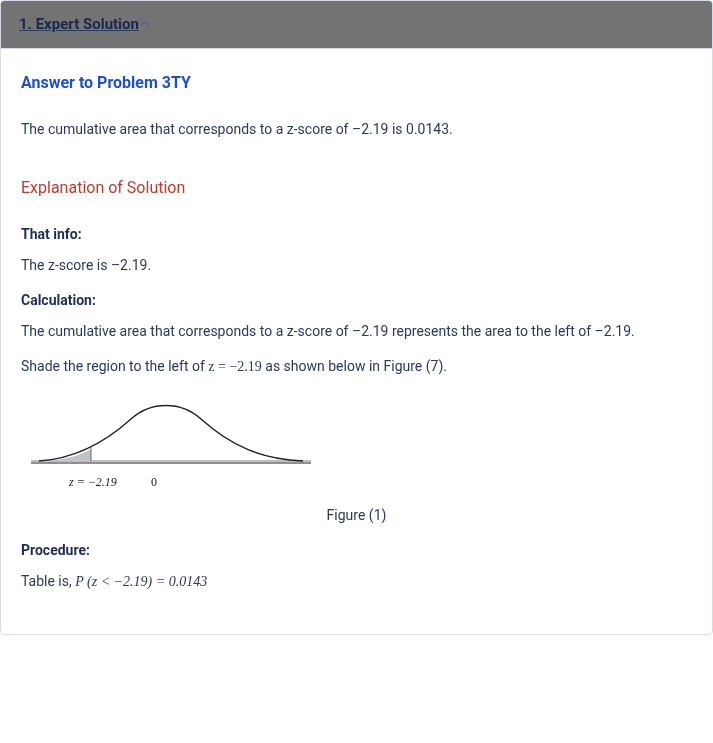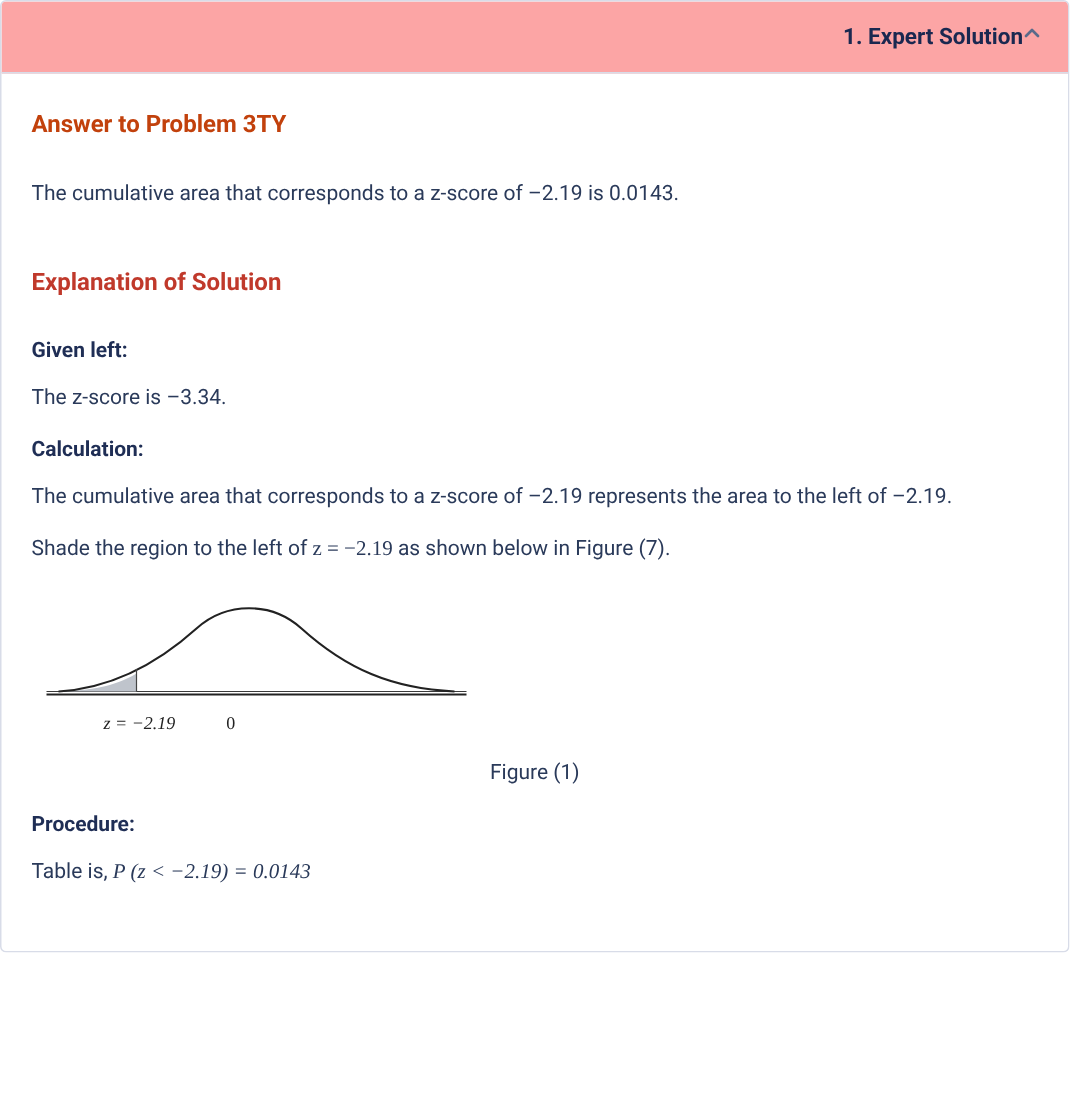--- a/index.html
+++ b/index.html
@@ -10,52 +10,53 @@
     color: #2a3a5a;
     font-size: 14px;
     line-height: 1.5;
   }
   .card {
     border: 1px solid #d8dce8;
     border-radius: 4px;
     overflow: hidden;
   }
   .header {
-    background: #fca5a5;
+    background: #737373;
     padding: 12px 18px;
     border-bottom: 1px solid #d8dce8;
     display: flex;
-    justify-content: flex-end;
+    justify-content: flex-start;
     align-items: center;
+    text-decoration: underline;
   }
   .header-title {
     font-weight: 700;
     font-size: 15px;
     color: #1a2850;
   }
   .chevron {
     color: #5a6a8a;
     font-size: 14px;
   }
   .body {
     padding: 22px 20px 28px 20px;
   }
   .section-title {
-    color: #c2410c;
+    color: #1d4ed8;
     font-weight: 700;
     font-size: 16px;
     margin-bottom: 24px;
   }
   .answer-text {
     color: #2a3a5a;
     margin-bottom: 36px;
   }
   .explanation-title {
     color: #c0392b;
-    font-weight: 700;
+    font-weight: 400;
     font-size: 16px;
     margin-bottom: 24px;
   }
   .sub-bold {
     font-weight: 700;
     color: #1f2e55;
     margin-bottom: 10px;
   }
   .para {
     color: #2a3a5a;
@@ -104,22 +105,22 @@
     </span>
   </div>
 
   <div class="body">
 
     <div class="section-title">Answer to Problem 3TY</div>
     <div class="answer-text">The cumulative area that corresponds to a z-score of –2.19 is 0.0143.</div>
 
     <div class="explanation-title">Explanation of Solution</div>
 
-    <div class="sub-bold">Given left:</div>
-    <div class="para">The z-score is –3.34.</div>
+    <div class="sub-bold">That info:</div>
+    <div class="para">The z-score is –2.19.</div>
 
     <div class="sub-bold">Calculation:</div>
     <div class="para">The cumulative area that corresponds to a z-score of –2.19 represents the area to the left of –2.19.</div>
     <div class="para">
       <span>Shade the region to the left of </span><span class="serif">z = −2.19</span><span> as shown below in Figure (7).</span>
     </div>
 
     <div class="figure-wrap">
       <svg class="curve" width="300" height="80" viewBox="0 0 300 80">
 

